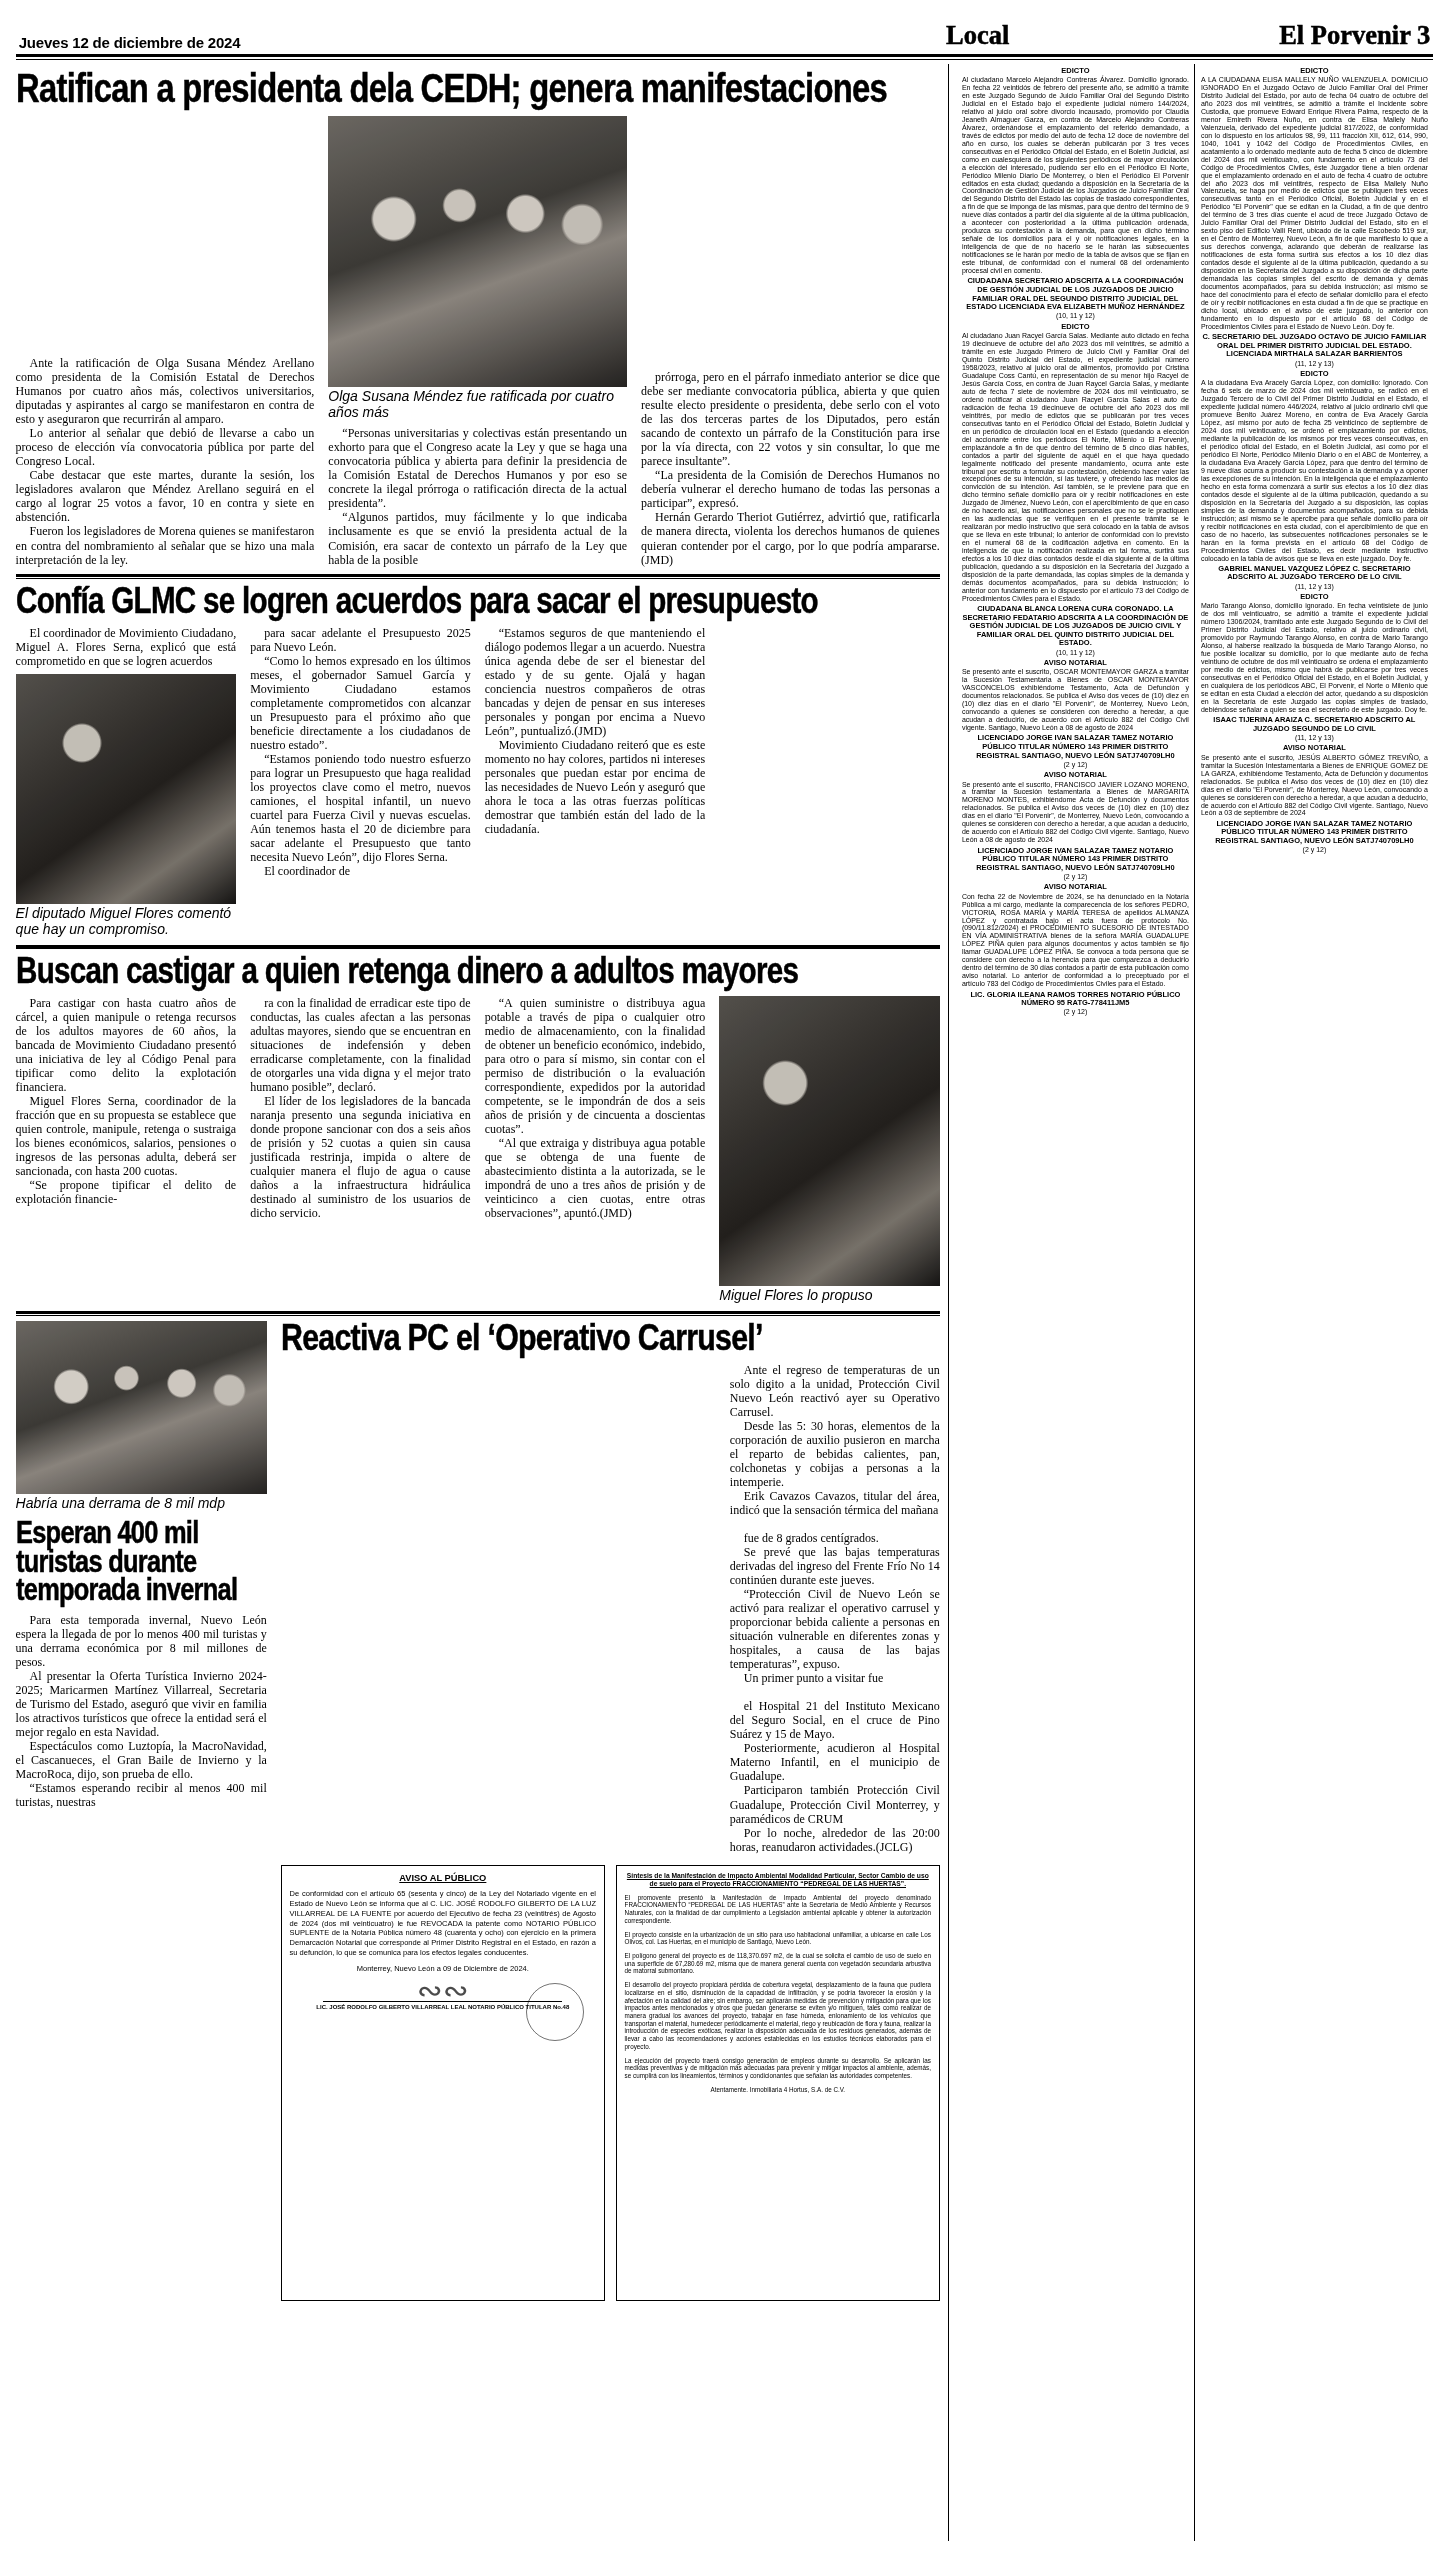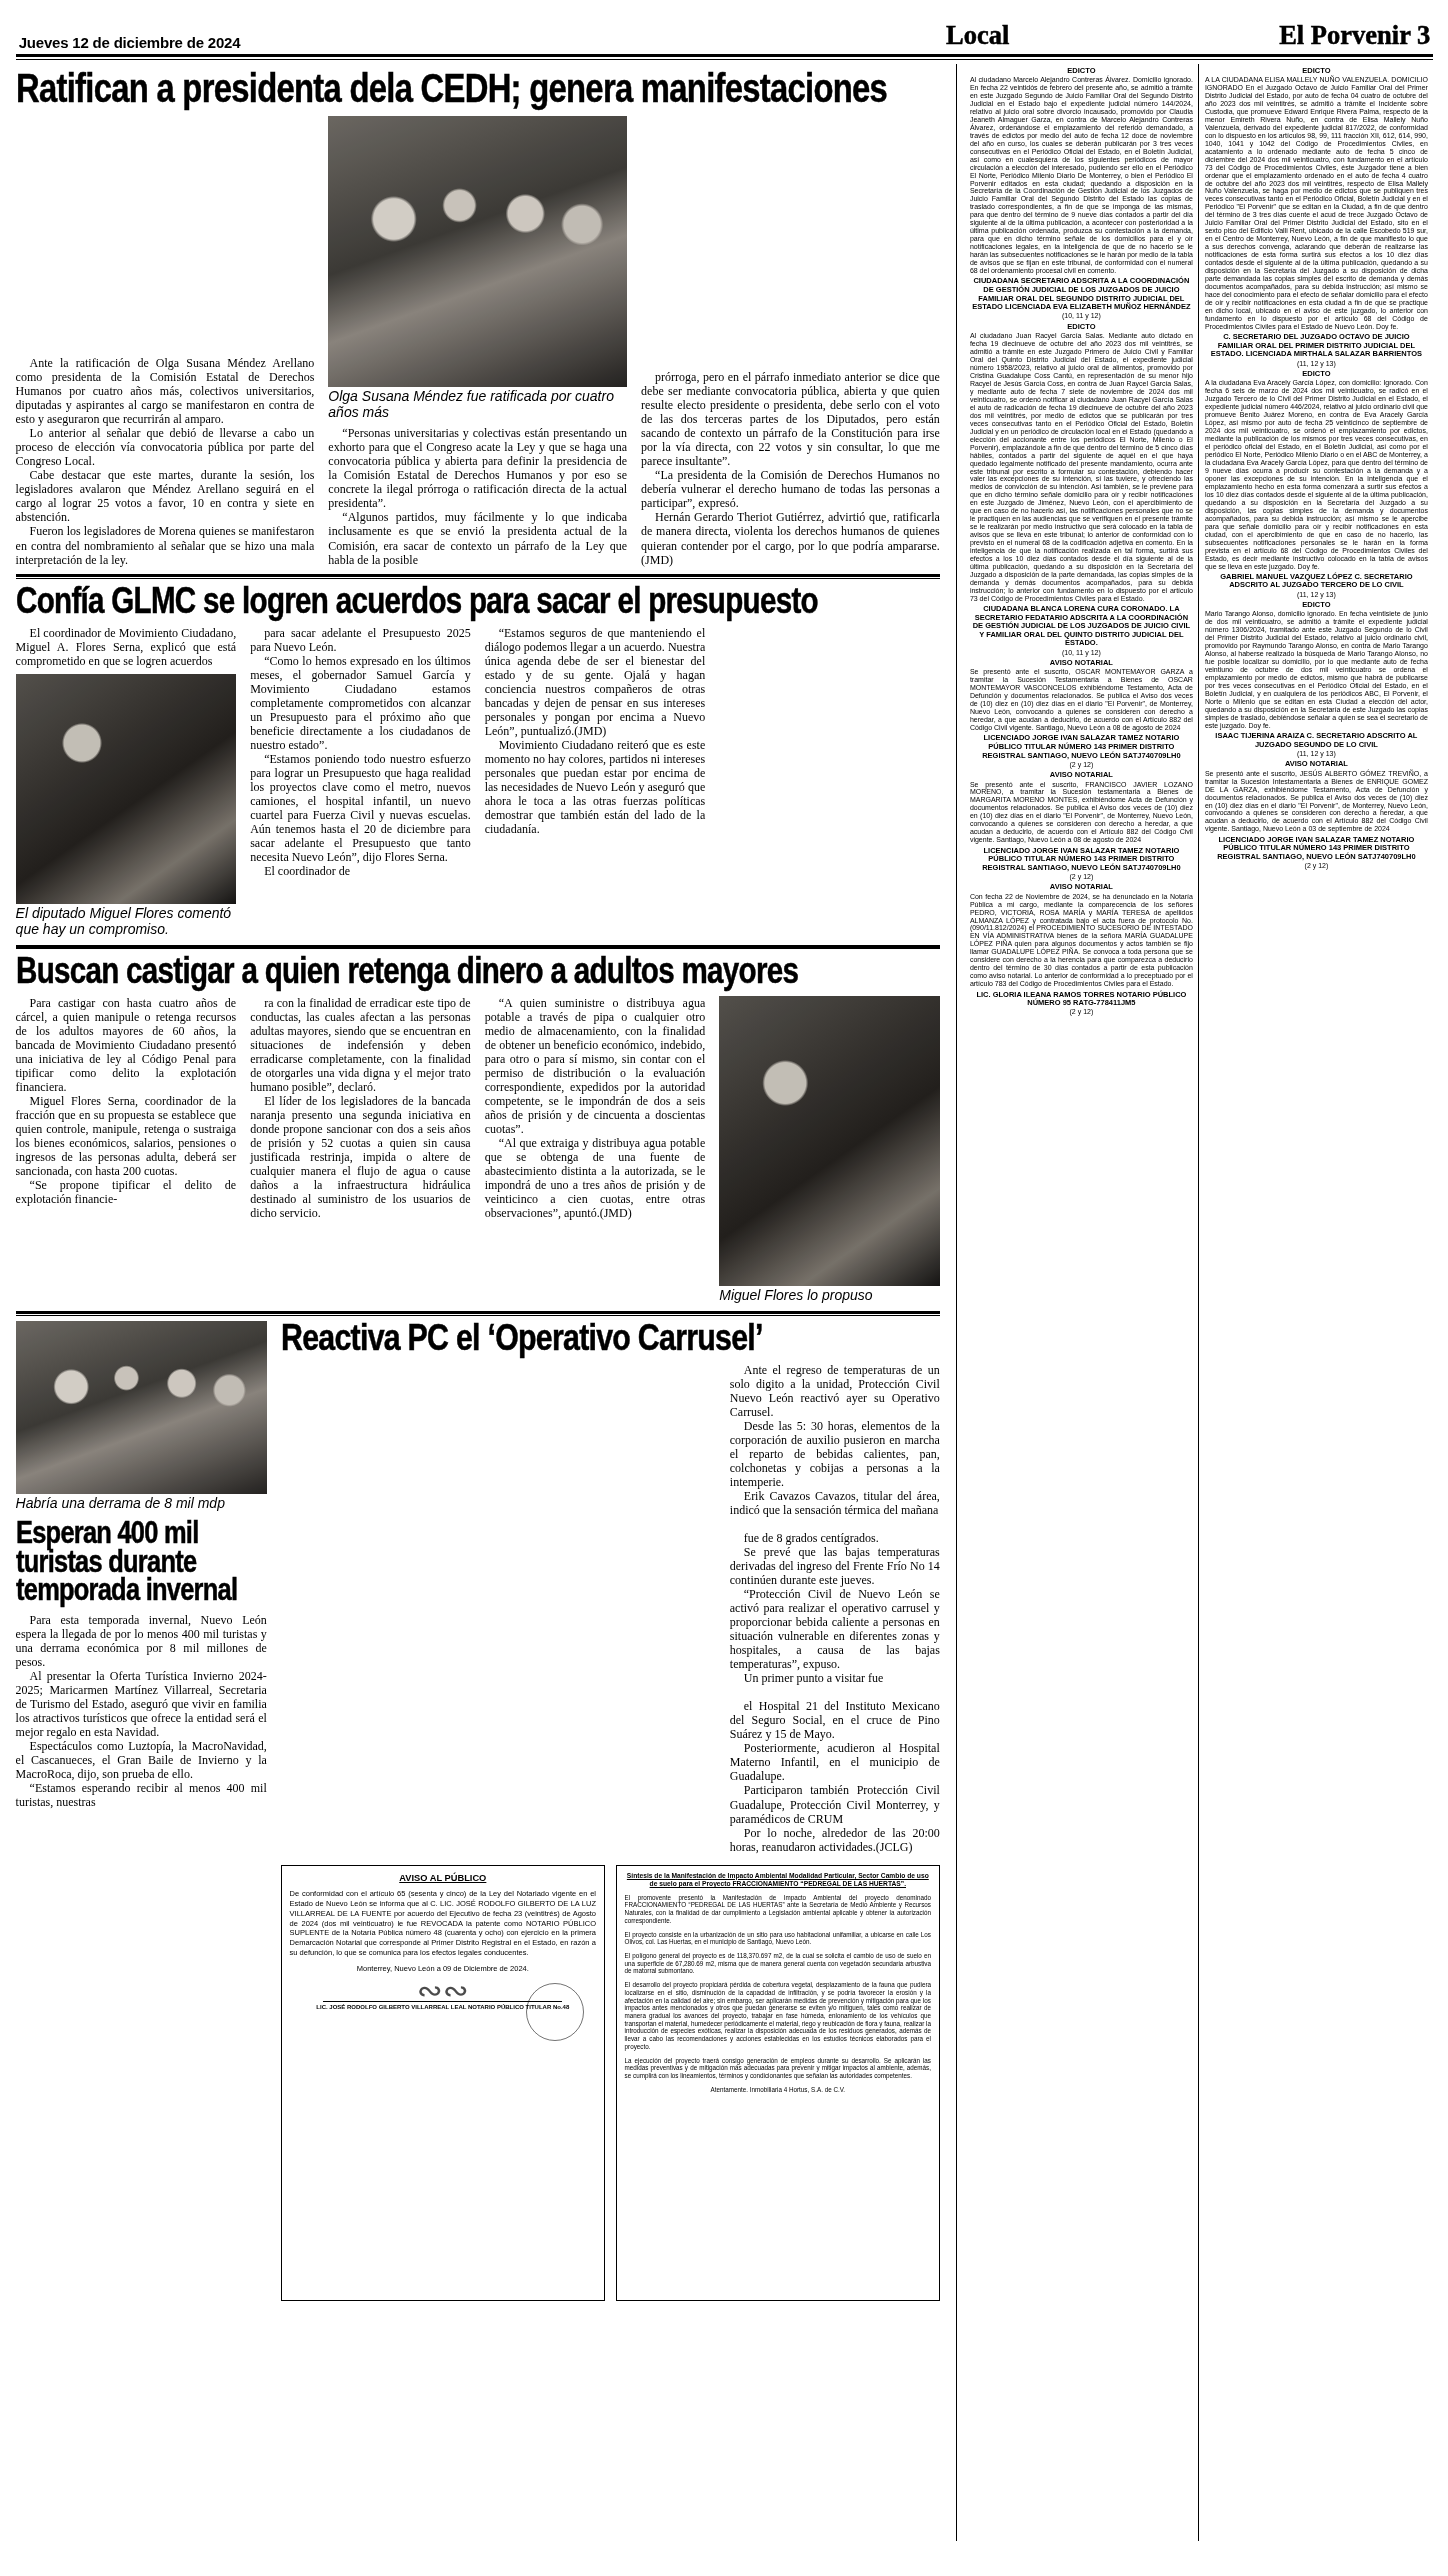--- a/index.html
+++ b/index.html
@@ -16,21 +16,21 @@
 
   
   .masthead { display:flex; align-items:flex-end; justify-content:space-between; height:34px; padding:0 3.1px; }
   .masthead-date { font-family:"Liberation Sans", sans-serif; font-weight:bold; font-size:15px; letter-spacing:-0.2px; }
   .masthead-section { font-family:"Liberation Serif", serif; font-weight:bold; font-size:26.5px; letter-spacing:0px;
      -webkit-text-stroke:0.5px #000; margin-left:436px; }
   .masthead-brand { font-family:"Liberation Serif", serif; font-weight:bold; font-size:26.5px;margin-top:40px; -webkit-text-stroke:0.5px #000; }
   .rule-top { border-top:3.9px solid #000; border-bottom:1.2px solid #000; height:5.5px; margin:3.1px 0 0 0; }
 
   
-  .body-grid { display:flex; gap:8px; margin-top:4.7px; }
+  .body-grid { display:flex; gap:0px; margin-top:4.7px; }
   .zone-left { width:932px; padding-right:7.8px; }
   .zone-right { width:486px; border-left:1.6px solid #000; padding-left:7.8px; }
 
   
   .hl {
     font-family:"Liberation Sans", sans-serif;
     font-weight:bold;
     letter-spacing:-0.9px;
     line-height:0.92;
     transform:scaleX(0.80);

